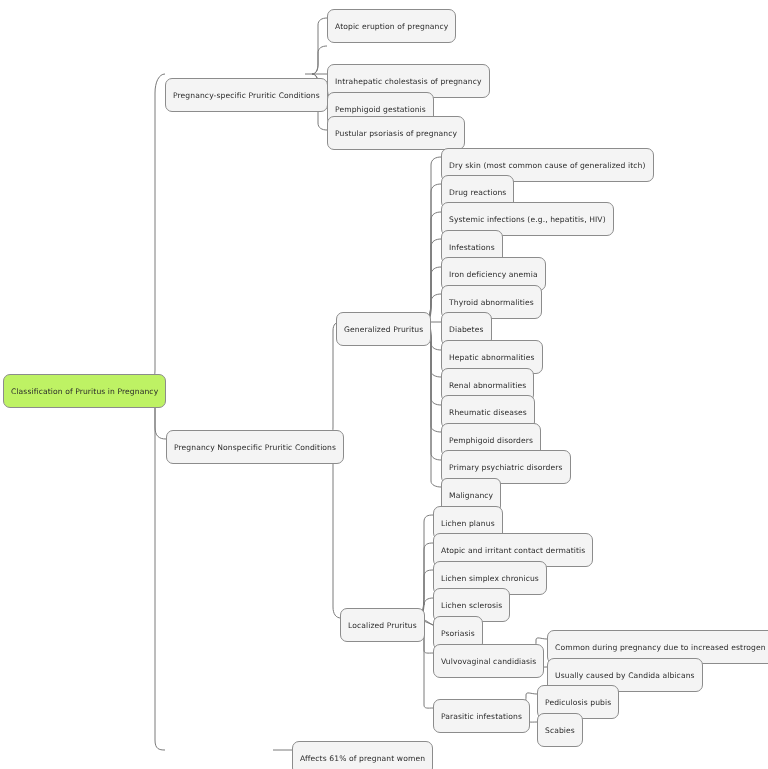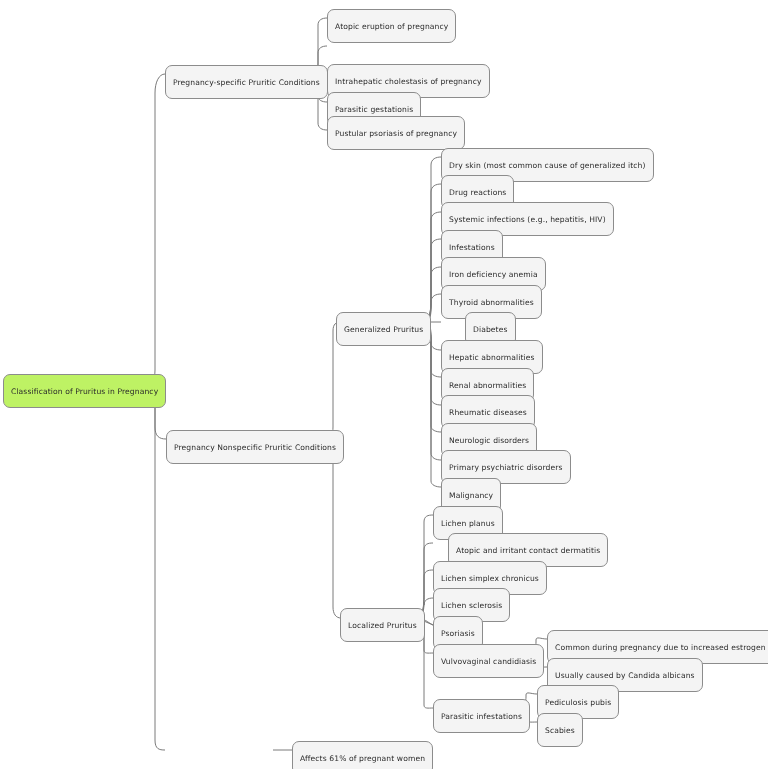--- a/index.html
+++ b/index.html
@@ -115,32 +115,32 @@
     <path class="edge" d="M518,708 C525,708 526,701 526,697 L526,695 C526,691 531,694 537,694"></path>
     <path class="edge" d="M518,708 C525,708 526,715 526,718 L526,719 C526,723 531,722 537,722"></path>
 
     <path class="edge" d="M273,750 L292,750"></path>
   </svg>
 
   <div class="node root" style="left:3px; top:374px;">
     <span class="label">Classification of Pruritus in Pregnancy</span>
   </div>
 
-  <div class="node" style="left:165px; top:65px;">
+  <div class="node" style="left:165px; top:78px;">
     <span class="label">Pregnancy-specific Pruritic Conditions</span>
   </div>
 
   <div class="node" style="left:327px; top:9px;">
     <span class="label">Atopic eruption of pregnancy</span>
   </div>
   <div class="node" style="left:327px; top:64px;">
     <span class="label">Intrahepatic cholestasis of pregnancy</span>
   </div>
   <div class="node" style="left:327px; top:92px;">
-    <span class="label">Parasitic gestationis</span>
+    <span class="label">Pemphigoid gestationis</span>
   </div>
   <div class="node" style="left:327px; top:116px;border-radius:7px;">
     <span class="label">Pustular psoriasis of pregnancy</span>
   </div>
 
   <div class="node" style="left:166px; top:430px;">
     <span class="label">Pregnancy Nonspecific Pruritic Conditions</span>
   </div>
 
   <div class="node" style="left:336px; top:312px;">
@@ -158,50 +158,50 @@
   </div>
   <div class="node" style="left:441px; top:230px;">
     <span class="label">Infestations</span>
   </div>
   <div class="node" style="left:441px; top:257px;">
     <span class="label">Iron deficiency anemia</span>
   </div>
   <div class="node" style="left:441px; top:285px;">
     <span class="label">Thyroid abnormalities</span>
   </div>
-  <div class="node" style="left:441px; top:312px;margin-left:24px;">
+  <div class="node" style="left:441px; top:312px;">
     <span class="label">Diabetes</span>
   </div>
   <div class="node" style="left:441px; top:340px;">
     <span class="label">Hepatic abnormalities</span>
   </div>
   <div class="node" style="left:441px; top:368px;">
     <span class="label">Renal abnormalities</span>
   </div>
   <div class="node" style="left:441px; top:395px;">
     <span class="label">Rheumatic diseases</span>
   </div>
   <div class="node" style="left:441px; top:423px;">
-    <span class="label">Neurologic disorders</span>
+    <span class="label">Pemphigoid disorders</span>
   </div>
   <div class="node" style="left:441px; top:450px;">
     <span class="label">Primary psychiatric disorders</span>
   </div>
   <div class="node" style="left:441px; top:478px;border-radius:6px;">
     <span class="label">Malignancy</span>
   </div>
 
   <div class="node" style="left:340px; top:608px;">
     <span class="label">Localized Pruritus</span>
   </div>
 
   <div class="node" style="left:433px; top:506px;">
     <span class="label">Lichen planus</span>
   </div>
-  <div class="node" style="left:433px; top:533px;margin-left:15px;">
+  <div class="node" style="left:433px; top:533px;">
     <span class="label">Atopic and irritant contact dermatitis</span>
   </div>
   <div class="node" style="left:433px; top:561px;">
     <span class="label">Lichen simplex chronicus</span>
   </div>
   <div class="node" style="left:433px; top:588px;">
     <span class="label">Lichen sclerosis</span>
   </div>
   <div class="node" style="left:433px; top:616px;">
     <span class="label">Psoriasis</span>

